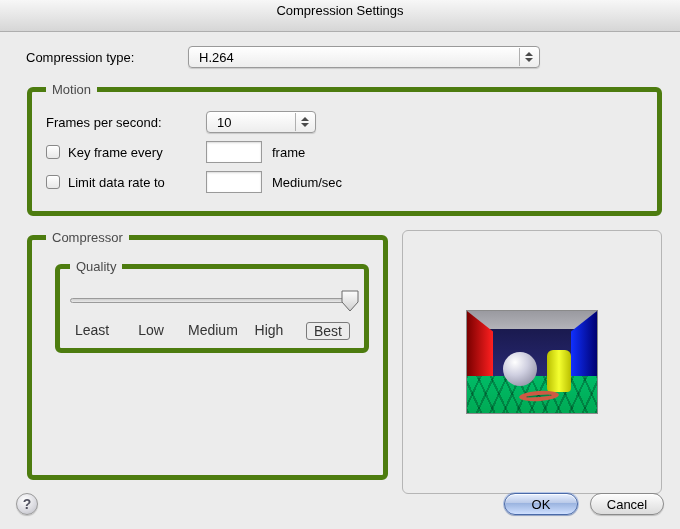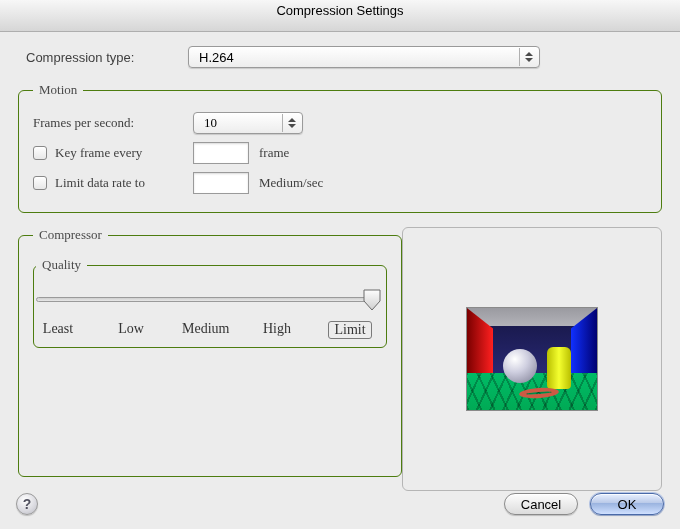--- a/index.html
+++ b/index.html
@@ -15,21 +15,21 @@
     height:32px; line-height:22px;
     text-align:center;
     font-size:13px;
     background:linear-gradient(#f7f7f7,#d6d6d6);
     border-bottom:1px solid #aeaeae;
   }
   .content {
     padding:14px 18px 8px 18px;
   }
   .row { display:flex; align-items:center; }
-  .label { color:#404040; }
+  .label { color:#000000; }
   .comp-type-row { margin-bottom:14px; }
   .comp-type-label { width:170px; padding-left:8px; }
   .select {
     display:flex; align-items:center; justify-content:space-between;
     height:22px;
     background:linear-gradient(#ffffff,#ededed);
     border:1px solid #9a9a9a;
     border-radius:4px;
     box-shadow:0 1px 0 rgba(255,255,255,0.6) inset, 0 1px 1px rgba(0,0,0,0.15);
     padding:0 2px 0 10px;
@@ -41,26 +41,25 @@
     display:flex; flex-direction:column; align-items:center; justify-content:center;
     border-left:1px solid #b0b0b0;
     margin-left:6px;
   }
   .arrow-up, .arrow-down {
     width:0; height:0; border-left:4px solid transparent; border-right:4px solid transparent;
   }
   .arrow-up { border-bottom:4px solid #4a4a4a; margin-bottom:2px; }
   .arrow-down { border-top:4px solid #4a4a4a; }
   fieldset {
-    border:1px solid #4d7c0f;
+    border:5px solid #4d7c0f;
     border-radius:6px;
-    margin:0 0 14px 0;
+    margin:0 0 14px 9px;
     padding:10px 14px 14px 14px;
     background:transparent;
-    font-family:Liberation Serif, serif;
   }
   legend {
     padding:0 6px; color:#4a4a4a; font-size:13px;
   }
   .motion-row { display:flex; align-items:center; height:30px; }
   .motion-label { width:160px; }
   .fps-select { width:110px; }
   .checkbox {
     width:14px; height:14px;
     border:1px solid #888; border-radius:3px;
@@ -71,25 +70,25 @@
   }
   .textfield {
     width:56px; height:22px;
     border:1px solid #9a9a9a;
     background:#fff;
     box-shadow:inset 0 1px 2px rgba(0,0,0,0.15);
     padding:2px 4px;
     font:inherit;
   }
   .unit { margin-left:10px; }
-  .groupset-row { display:flex; gap:0; align-items:stretch; }
+  .groupset-row { display:flex; gap:14px; align-items:stretch; }
   .groupset-row > fieldset { flex:1; min-height:250px; }
   fieldset.quality-inner {
     margin-top:4px; margin-bottom:0;
-    padding:10px 14px 8px 2px;
+    padding:10px 14px 8px 10px;
   }
   .slider-wrap { position:relative; height:32px; margin-top:4px; }
   .slider-track {
     position:absolute; left:0; right:0; top:10px;
     height:5px;
     background:linear-gradient(#cfcfcf,#e8e8e8);
     border:1px solid #9a9a9a;
     border-radius:3px;
   }
   .slider-thumb {
@@ -238,21 +237,21 @@
               </linearGradient>
                 </defs>
             </svg>
           </div>
         </div>
         <div class="ticks">
           <span>Least</span>
           <span>Low</span>
           <span>Medium</span>
           <span>High</span>
-          <span class="tick-best">Limit</span>
+          <span class="tick-best">Best</span>
         </div>
       </fieldset>
     </fieldset>
 
     <div class="preview-panel">
       <div class="preview-img">
         <div class="pv-ceiling"></div>
         <div class="pv-back"></div>
         <div class="pv-left"></div>
         <div class="pv-right"></div>
@@ -264,15 +263,15 @@
     </div>
   </div>
 
 </div>
 
 <div class="footer">
   <div class="help-btn">
     <span>?</span>
   </div>
   <div class="footer-spacer"></div>
+  <button class="aqua-btn default">OK</button>
   <button class="aqua-btn">Cancel</button>
-  <button class="aqua-btn default">OK</button>
 </div>
 
 </body></html>

